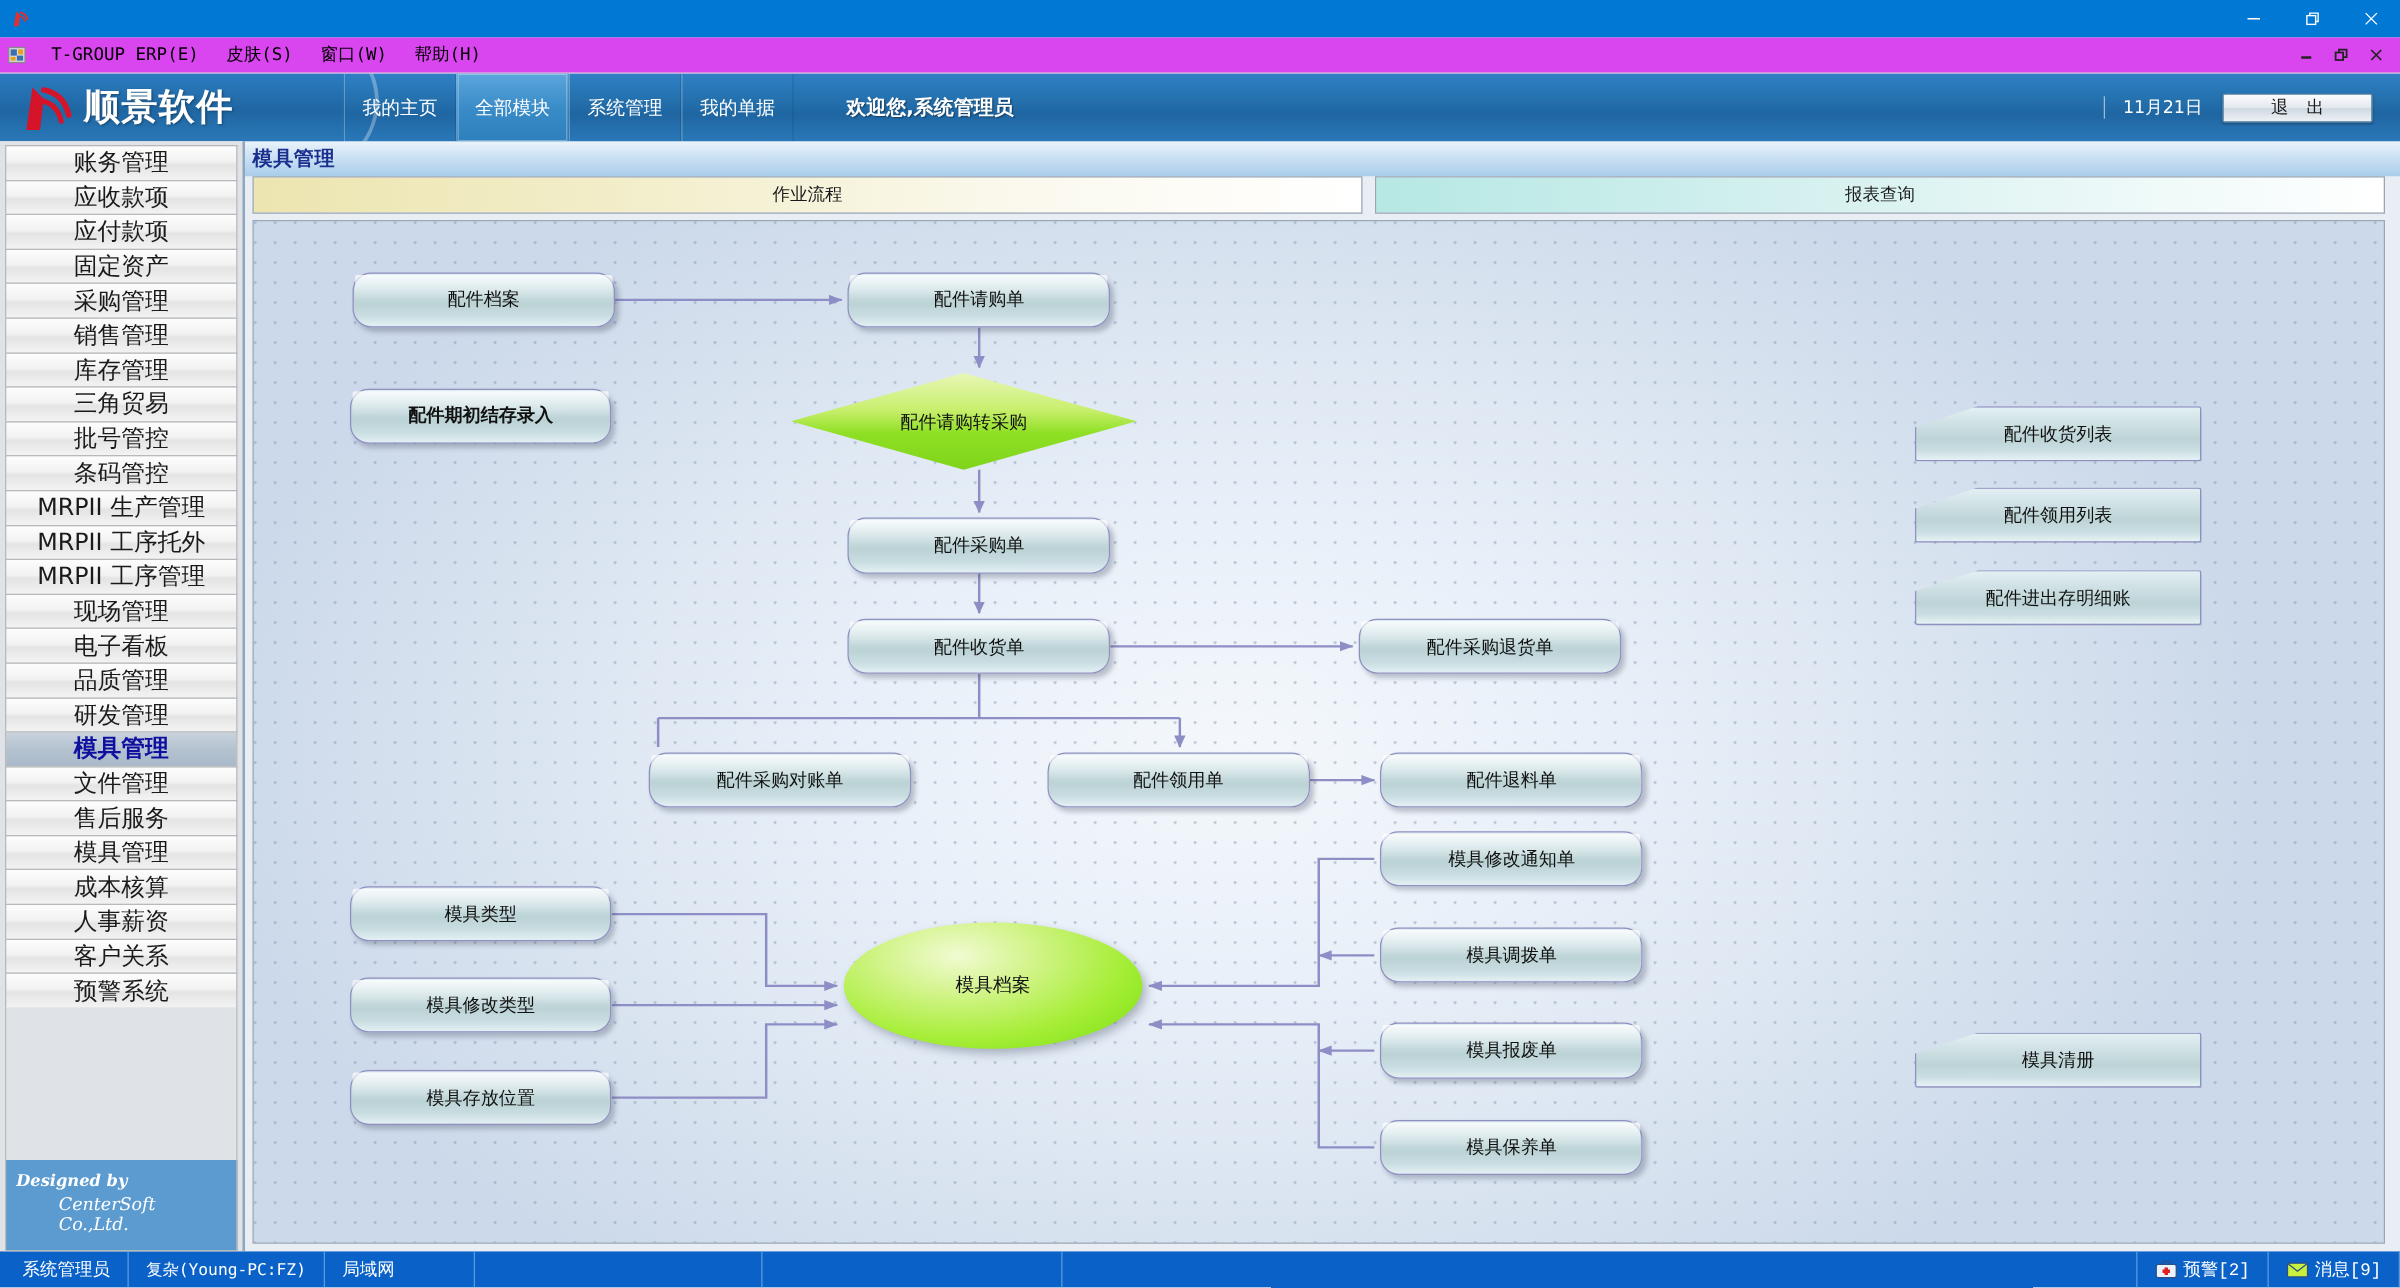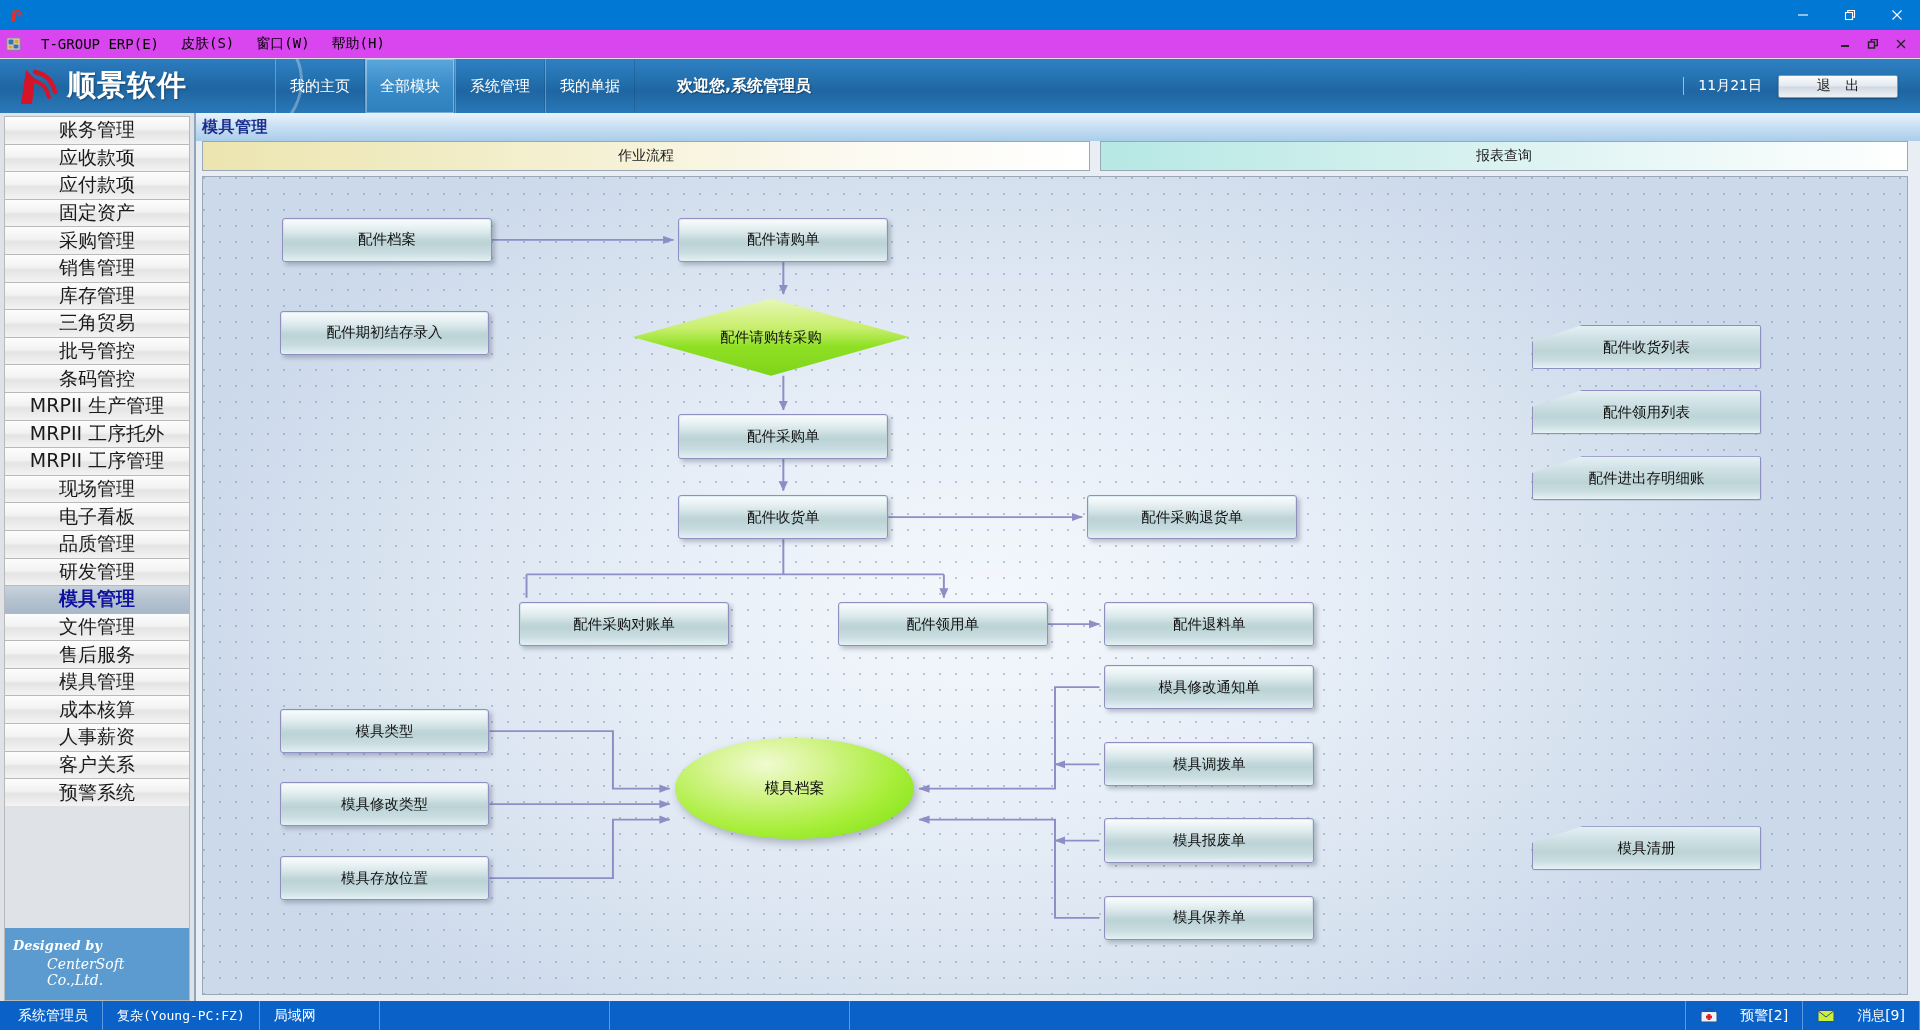--- a/index.html
+++ b/index.html
@@ -161,21 +161,21 @@
   }
   .canvas svg.links { position: absolute; left:0; top:0; width:100%; height:100%; }
 
   
   .node {
     position: absolute; display: flex; align-items: center; justify-content: center;
     font-size: 14.5px; color: #111; white-space: nowrap; z-index: 3;
   }
   .node.rect {
     background: linear-gradient(to bottom, #dfeef2 0%, #cfe2e6 22%, #bcd3d6 58%, #c9dde1 80%, #e2f0f3 100%);
-    border: 1px solid #8f8fc0; border-radius: 3px;
+    border: 1px solid #8f8fc0; border-radius: 15px;
     box-shadow: 3px 3px 4px rgba(60,70,90,0.30);
   }
   .node.rect::before{
     content:""; position:absolute; left:1px; right:1px; top:1px; height:45%;
     background: linear-gradient(to bottom, rgba(255,255,255,0.75), rgba(255,255,255,0.05));
     border-radius: 2px 2px 0 0; pointer-events:none;
   }
   .node.rect > span { position: relative; z-index: 1; }
 
   
@@ -209,21 +209,21 @@
     height: 29px; background: #0a62c8; display: flex; align-items: center;
     color: #ffffff; font-size: 14px;
   }
   .sb-cell {
     height: 29px; display:flex; align-items:center; padding: 0 14px;
     border-right: 1px solid #5a9ae0; white-space: nowrap;
   }
   .sb-cell.first { padding-left: 18px; }
   .sb-mono { font-family: "DejaVu Sans Mono","Liberation Mono", monospace; font-size: 13px; }
   .sb-right { margin-left: auto; display: flex; align-items: center; height: 29px; }
-  .sb-right .sb-cell { border-left: 1px solid #5a9ae0; border-right: none; gap: 22px; }
+  .sb-right .sb-cell { border-left: 1px solid #5a9ae0; border-right: none; gap: 5px; font-family: Liberation Mono, monospace; }
   .sb-right .sb-cell:last-child { border-right: 1px solid #5a9ae0; }
   .sb-icon { width: 18px; height: 15px; flex: none; }
 </style>
 </head>
 <body>
 
 <div class="win-titlebar">
   <span class="win-logo">
     <svg viewBox="0 0 16 16" width="16" height="16">
       <path d="M2 14 L4 2 L7 5 L6 14 Z" fill="#e03030"></path>
@@ -379,21 +379,21 @@
               <path d="M726,671 L690,671 L690,582 L580,582" marker-end="url(#ah)"></path>
             </g>
         </svg>
         <div id="node-layer">
             <div class="node rect" style="left: 4.63768%; top: 5%; width: 12.3188%; height: 5.40541%;">
               <span>配件档案</span>
             </div>
             <div class="node rect" style="left: 27.8986%; top: 5%; width: 12.3188%; height: 5.40541%;">
               <span>配件请购单</span>
             </div>
-            <div class="node rect" style="left: 4.49275%; top: 16.3514%; width: 12.3188%; height: 5.40541%;">
+            <div class="node rect" style="left: 4.49275%; top: 16.3514%; width: 12.3188%; height: 5.40541%; font-weight: bold;">
               <span>配件期初结存录入</span>
             </div>
             <div class="node diamond" style="left: 25.2174%; top: 14.8649%; width: 16.2319%; height: 9.45946%;">
               <div class="dshape"></div>
               <span>配件请购转采购</span>
             </div>
             <div class="node rect" style="left: 27.8986%; top: 29.0541%; width: 12.3188%; height: 5.40541%;">
               <span>配件采购单</span>
             </div>
             <div class="node rect" style="left: 27.8986%; top: 38.9189%; width: 12.3188%; height: 5.40541%;">

